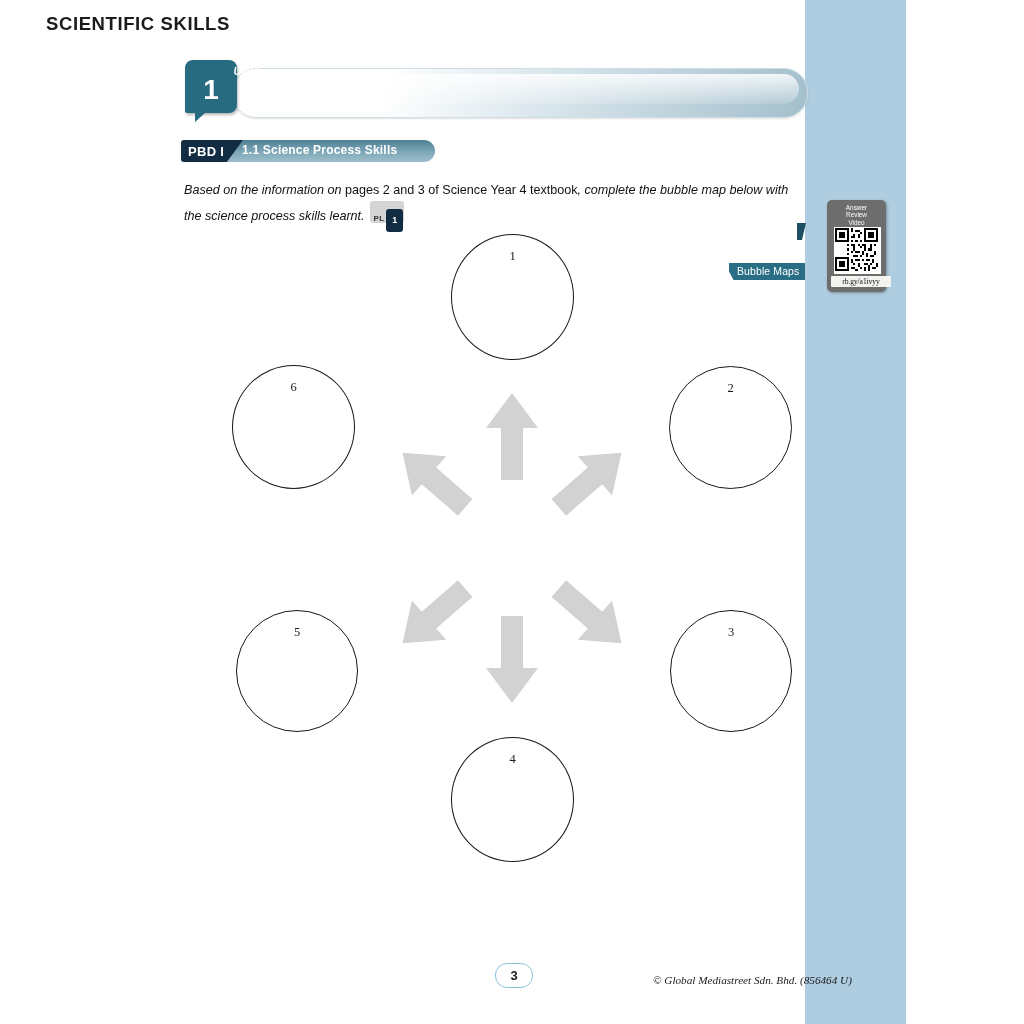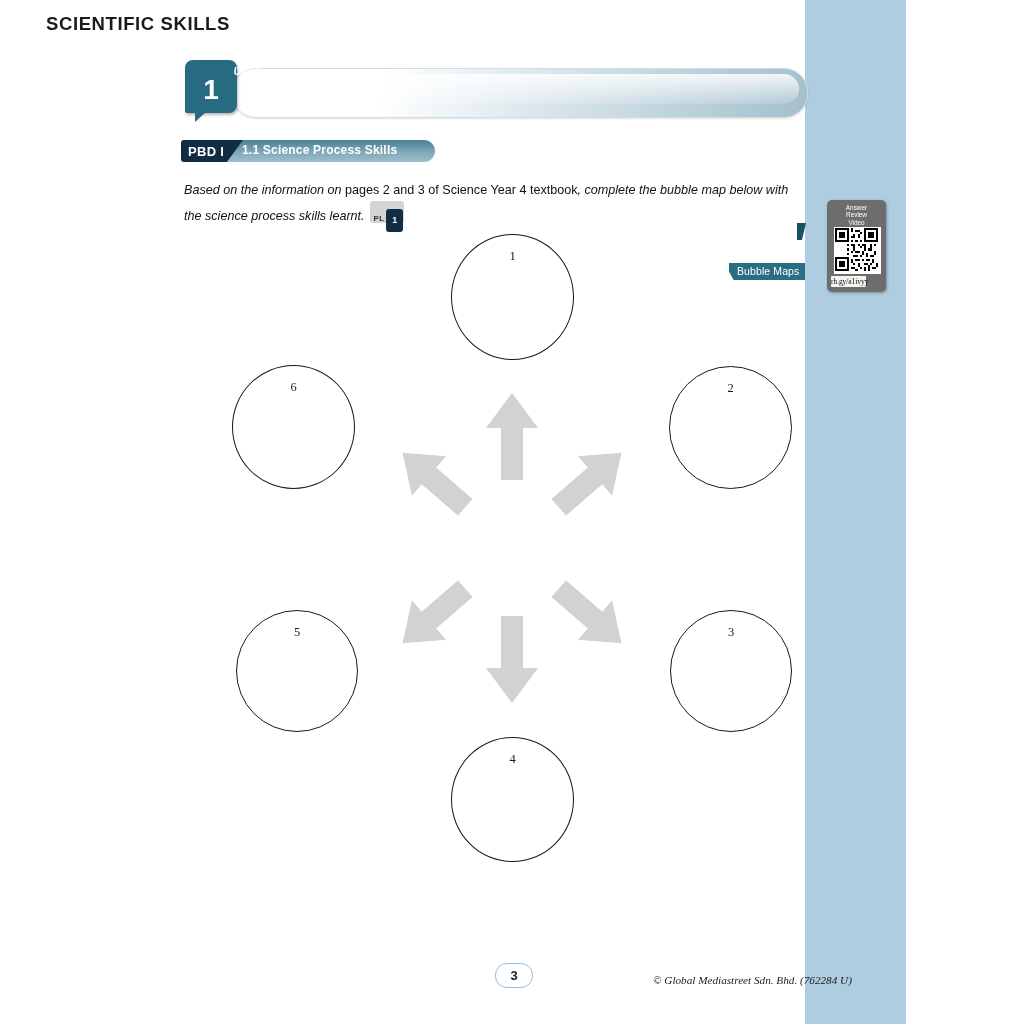--- a/index.html
+++ b/index.html
@@ -251,21 +251,21 @@
     width: 45px;
     height: 45px;
     background: #ffffff;
     padding: 1px;
   }
   .qr-code svg { display: block; }
   .qr-url {
     position: absolute;
     left: 4px;
     top: 76px;
-    width: 35px;
+    width: 60px;
     height: 11px;
     background: #f3f3ef;
     border-radius: 1px;
     text-align: center;
     font-family: "Liberation Serif", serif;
     font-size: 7.6px;
     color: #111111;
     line-height: 11px;
     letter-spacing: -0.1px;
   }
@@ -506,15 +506,15 @@
     <div class="bubble-num">5</div>
   </div>
   <div class="bubble" style="left:232px; top:365px; width:123px; height:124px;">
     <div class="bubble-num">6</div>
   </div>
 
 
   <div class="page-badge">
     <span>3</span>
   </div>
-  <div class="copyright">© Global Mediastreet Sdn. Bhd. (762284 U)</div>
+  <div class="copyright">© Global Mediastreet Sdn. Bhd. (856464 U)</div>
 
 </div>
 
 </body></html>

